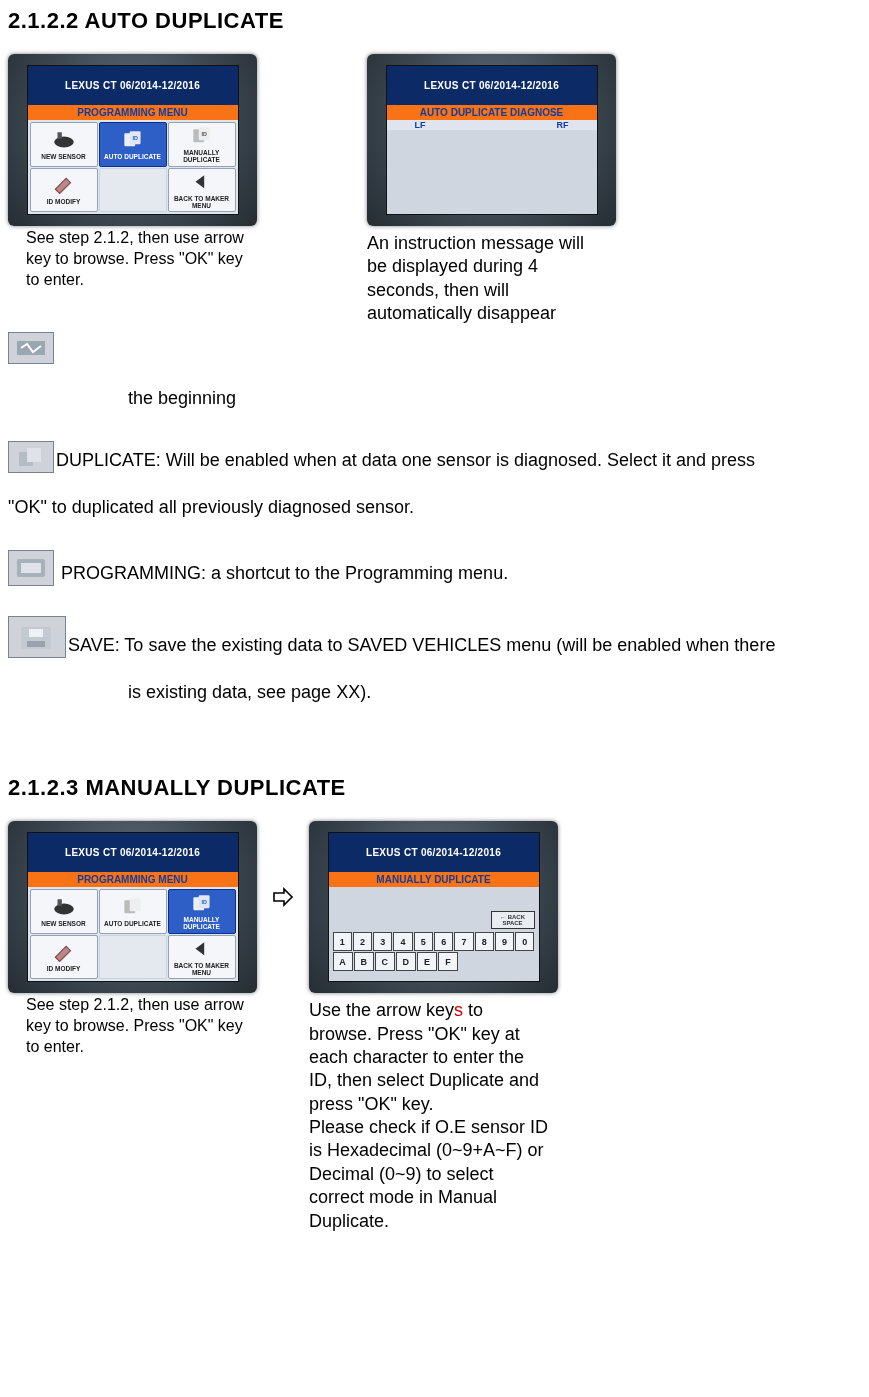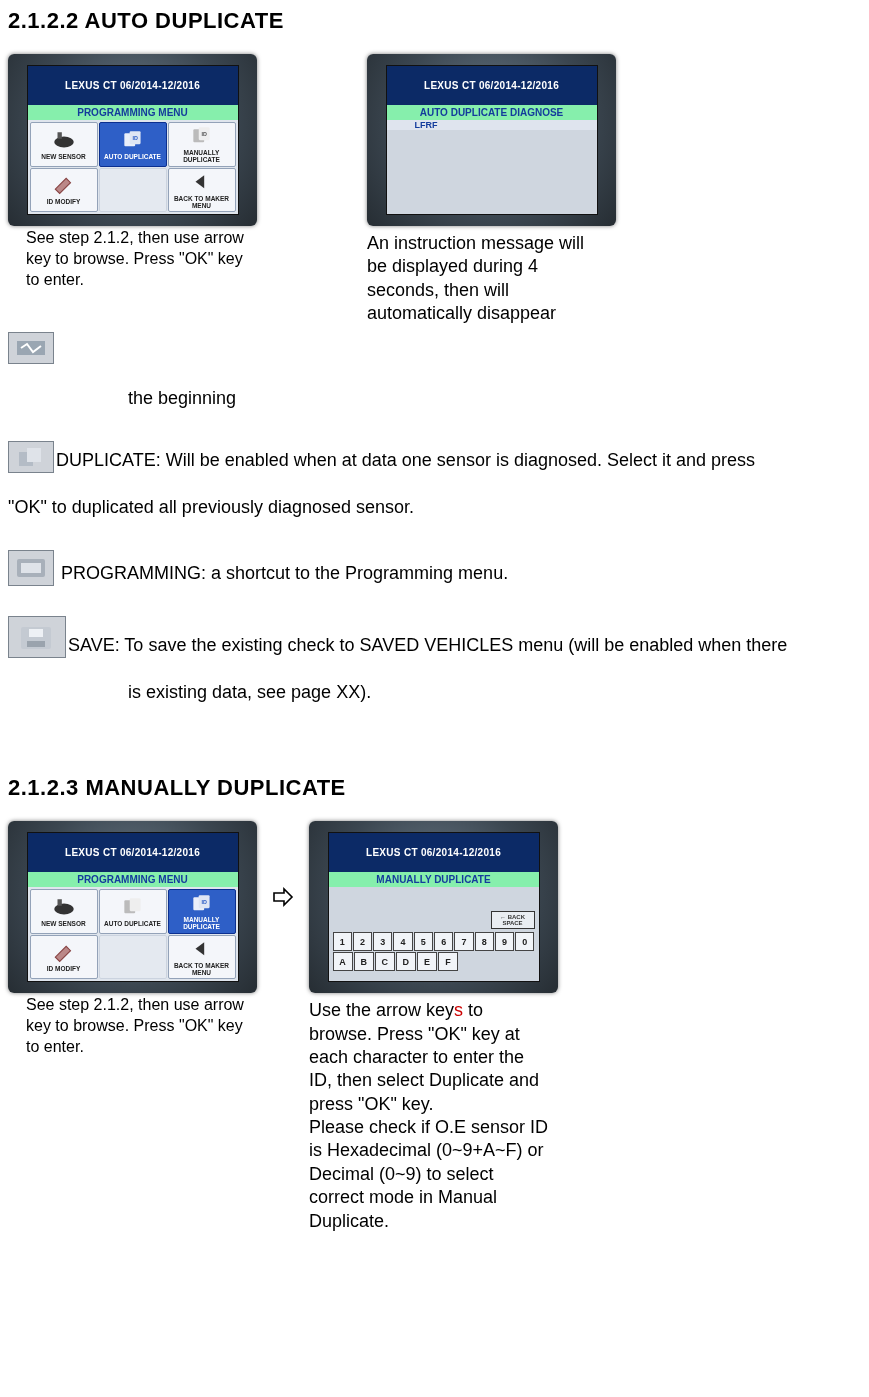--- a/index.html
+++ b/index.html
@@ -44,29 +44,30 @@
   .screen-header {
     background: #0c2a66;
     color: #fff;
     font-size: 10px;
     text-align: center;
     padding: 14px 0;
     font-weight: bold;
     letter-spacing: .3px;
   }
   .screen-title-blue {
-    background: #86efac;
+    background: #f97316;
     color: #143c9c;
     font-size: 10px;
     font-weight: bold;
     text-align: center;
     padding: 2px 0;
   }
   .screen-title-row {
     display: flex;
+    justify-content: space-between;
     padding: 0 28px;
     font-size: 9px;
     color: #143c9c;
     font-weight: bold;
     background: #dfe4ee;
   }
   .grid3 {
     flex: 1;
     display: grid;
     grid-template-columns: repeat(3, 1fr);
@@ -324,21 +325,21 @@
     </span><span style="display:inline"> PROGRAMMING: a shortcut to the Programming menu.</span>
   </div>
 
   <div class="def-block" style="margin-bottom:0">
     <span class="thumb" style="width:56px;height:40px">
       <svg viewBox="0 0 56 40">
           <rect x="12" y="10" width="30" height="22" rx="2" fill="#c4cad2"></rect>
           <rect x="20" y="12" width="14" height="8" fill="#eef1f5"></rect>
           <rect x="18" y="24" width="18" height="6" fill="#9aa3ad"></rect>
         </svg>
-    </span><span style="display:inline">SAVE: To save the existing check to SAVED VEHICLES menu (will be enabled when there</span>
+    </span><span style="display:inline">SAVE: To save the existing data to SAVED VEHICLES menu (will be enabled when there</span>
     <div class="cont-line">is existing data, see page XX).</div>
   </div>
 </div>
 
 <div class="spacer"></div>
 
 <h2 class="section-title">2.1.2.3 MANUALLY DUPLICATE</h2>
 
 <div class="row2">
   <div class="col">

